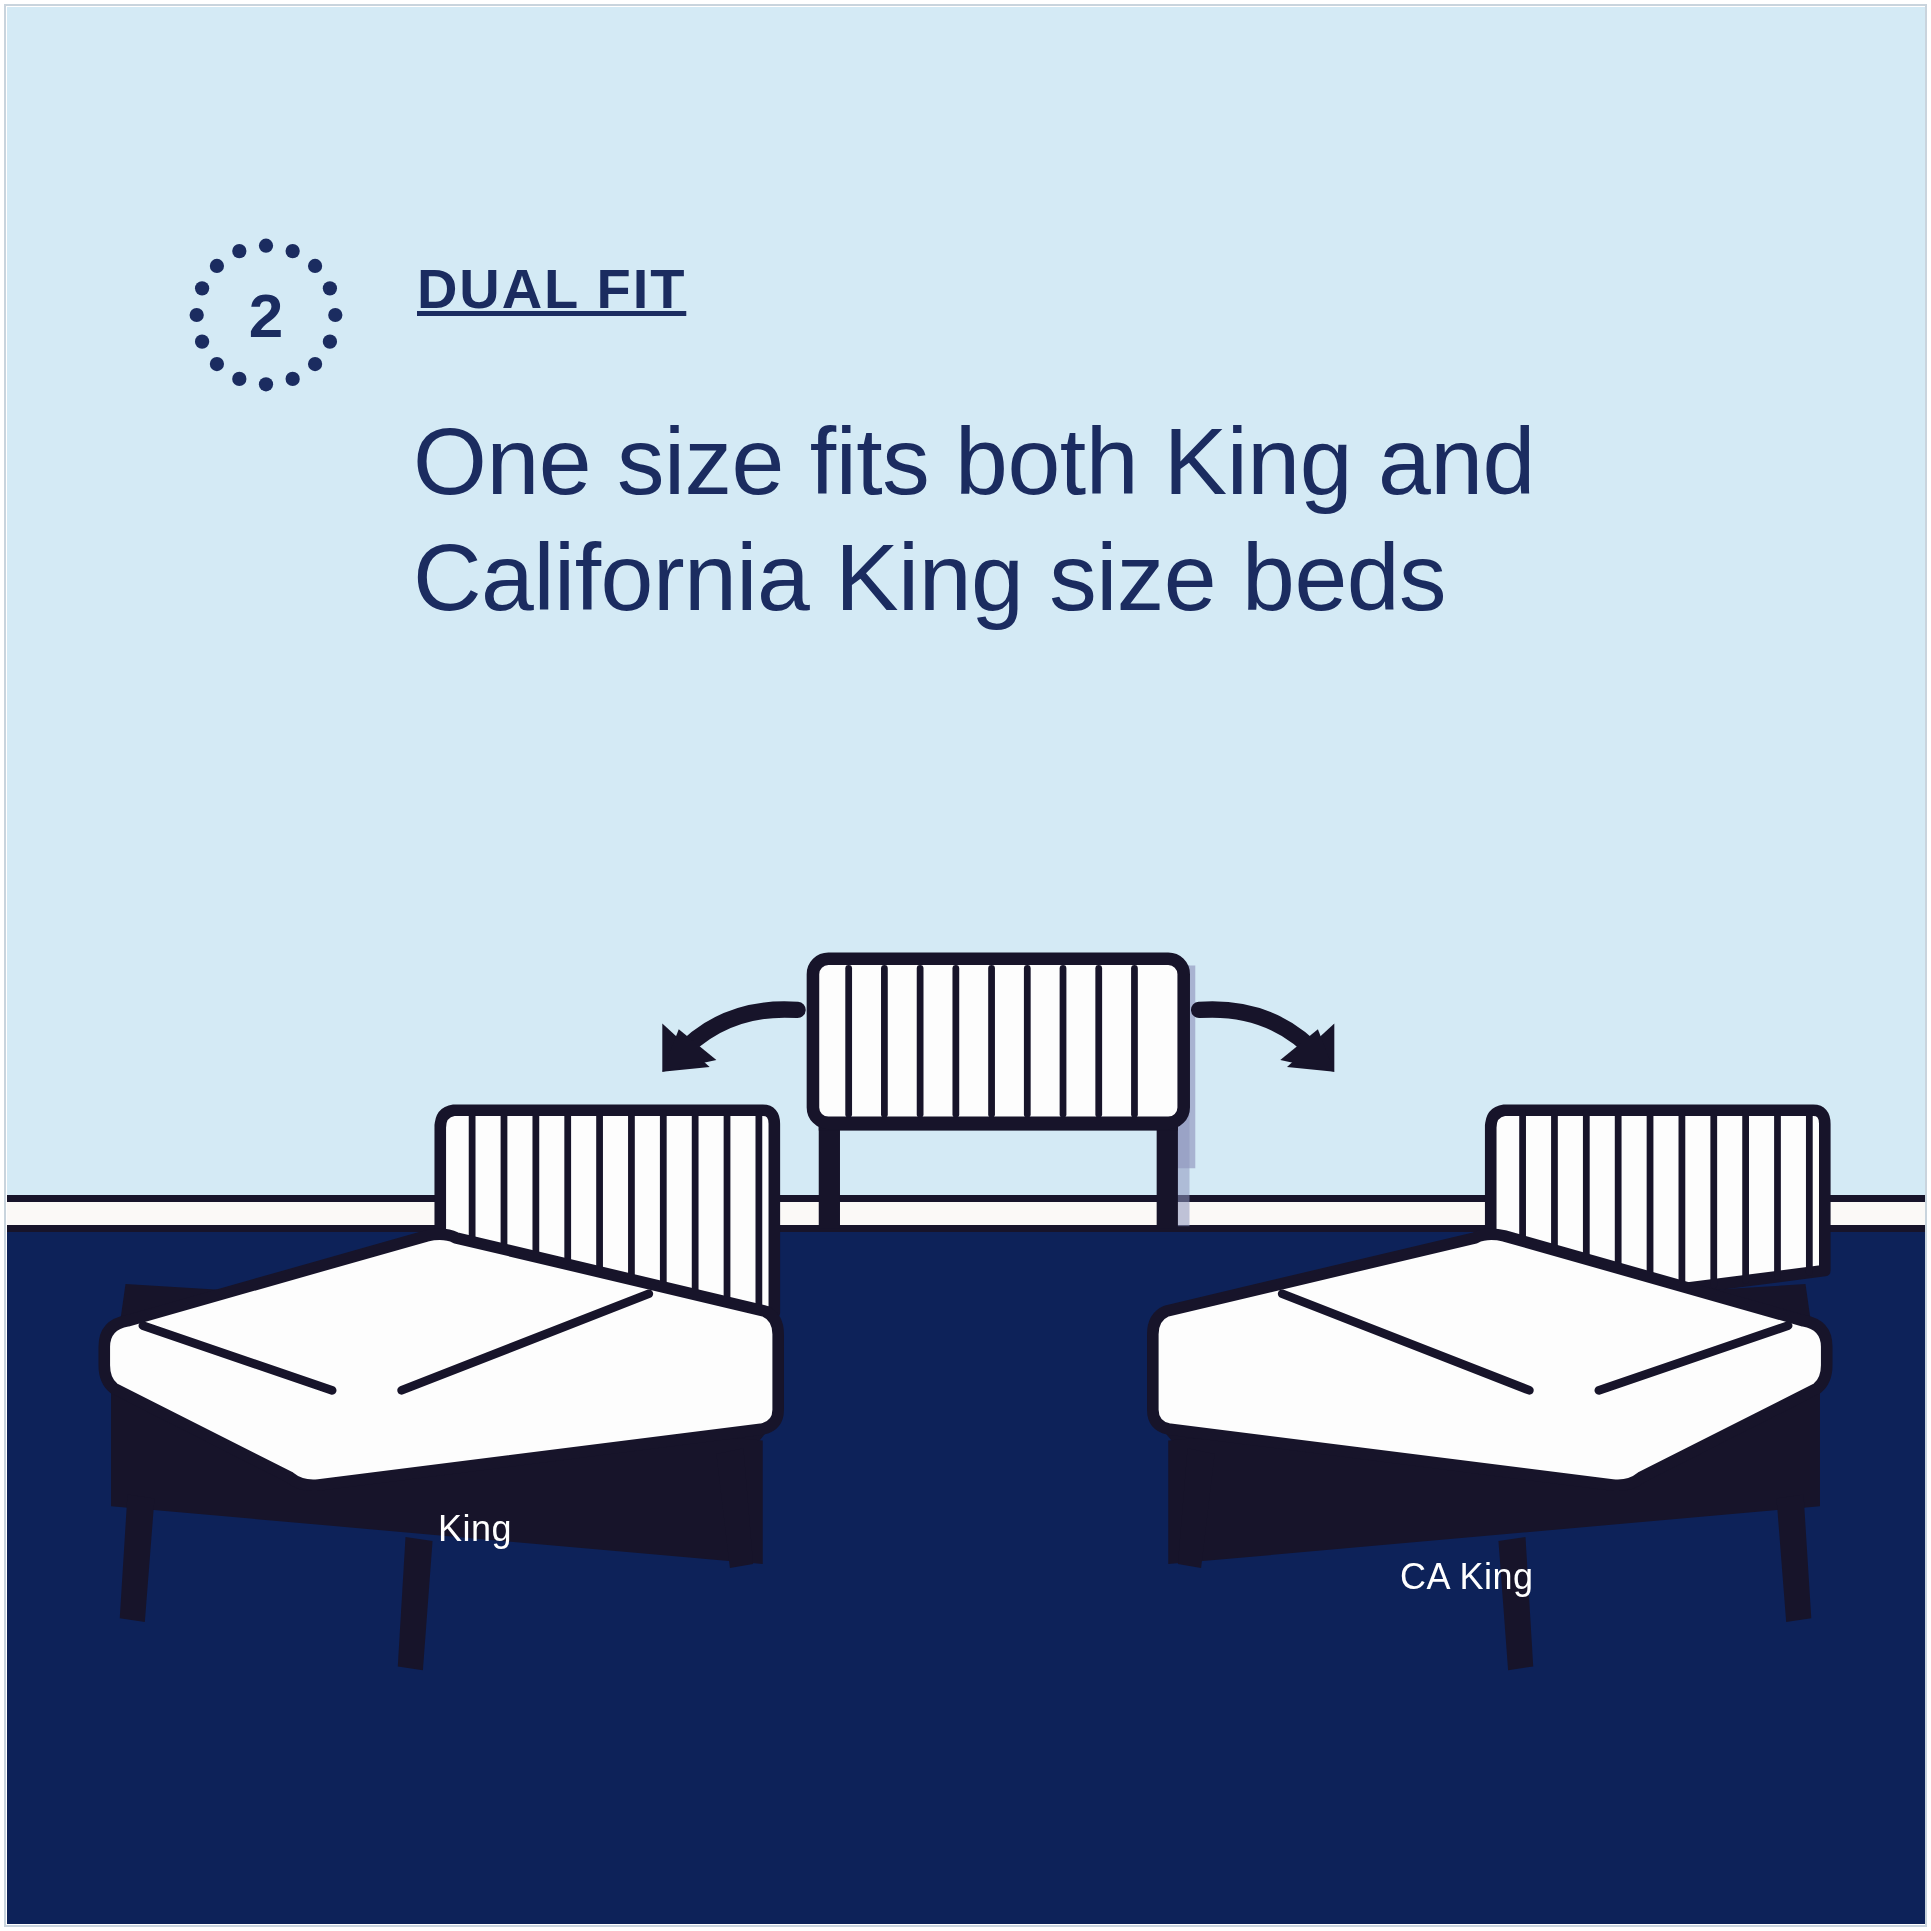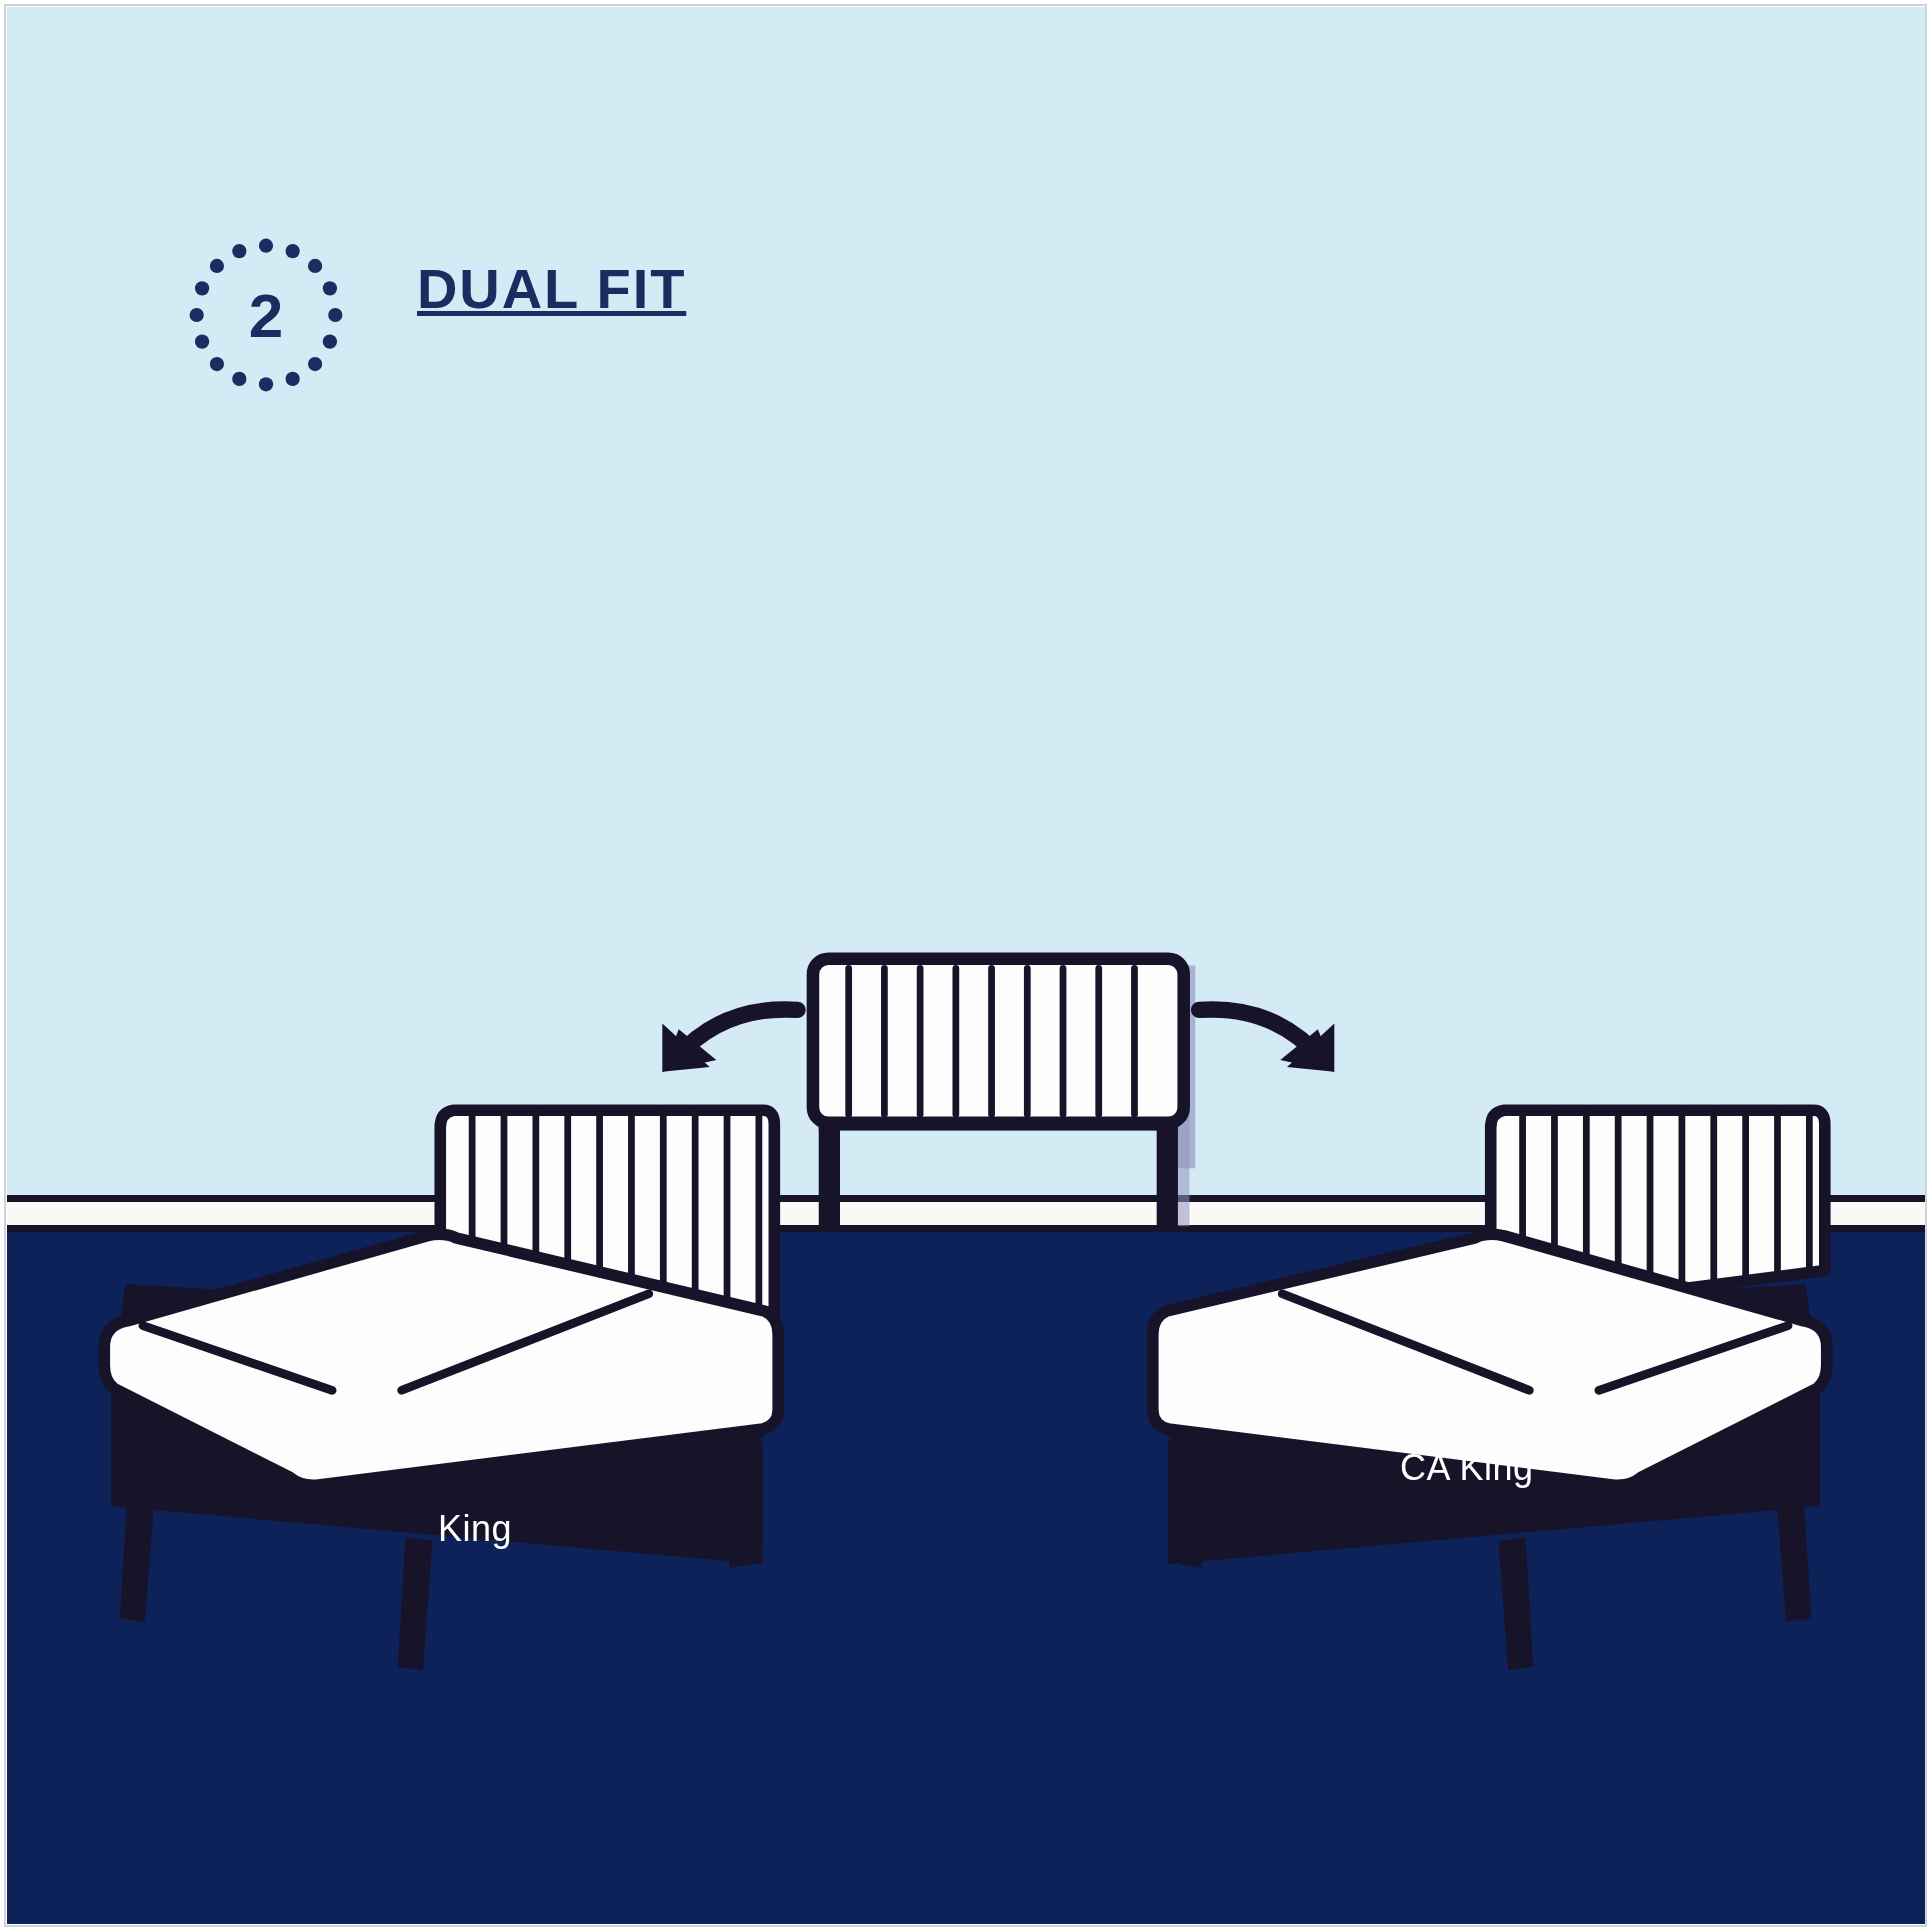--- a/index.html
+++ b/index.html
@@ -58,21 +58,21 @@
     font-size:95px;font-weight:300;color:#1b2c60;
     line-height:1.22;letter-spacing:-0.5px;
   }
   .headline .l2{display:block;}
   
   .bed-label{
     position:absolute;font-size:36px;font-weight:300;color:#ffffff;
     letter-spacing:0.5px;white-space:nowrap;
   }
   #label-king{left:438px;top:1508px;}
-  #label-caking{left:1400px;top:1447px;}
+  #label-caking{left:1400px;top:1556px;}
   
   .art{position:absolute;left:0;top:0;width:1931px;height:1931px;pointer-events:none;}
 </style>
 </head>
 <body>
 
 <div id="scene">
 
   <div class="wall"></div>
   <div class="trim-top"></div>
@@ -99,20 +99,24 @@
         <circle cx="13.6" cy="52.3" r="7.4"></circle>
         <circle cx="29.0" cy="29.0" r="7.4"></circle>
         <circle cx="52.3" cy="13.6" r="7.4"></circle>
       </g>
     </svg>
     <div class="badge-num">2</div>
   </div>
 
   <div class="kicker">DUAL FIT</div>
 
+  <div class="headline">
+    <span>One size fits both King and</span>
+    <span class="l2">California King size beds</span>
+  </div>
 
   <svg class="art" viewBox="0 0 2000 2000">
     <defs>
       <style>
         .ink   { fill:#17142a; }
         .white { fill:#fdfdfd; }
         .stroke{ fill:none; stroke:#17142a; stroke-width:9; stroke-linecap:round; stroke-linejoin:round; }
         .stroke-thin{ fill:none; stroke:#17142a; stroke-width:7; stroke-linecap:round; }
       </style>
     </defs>

